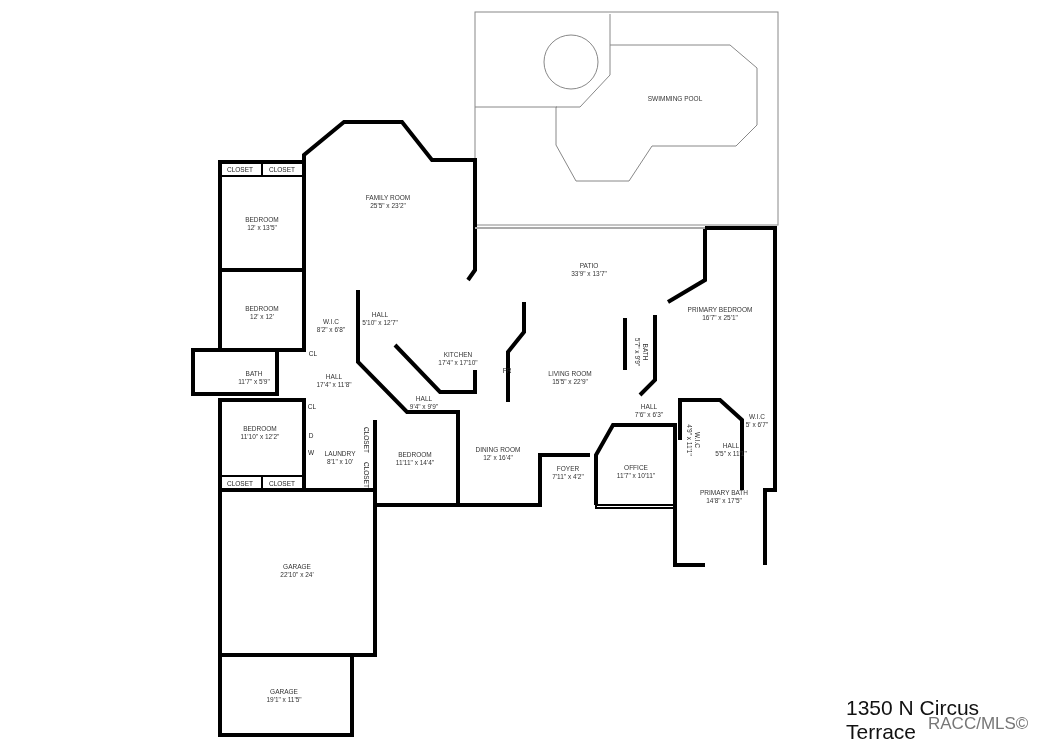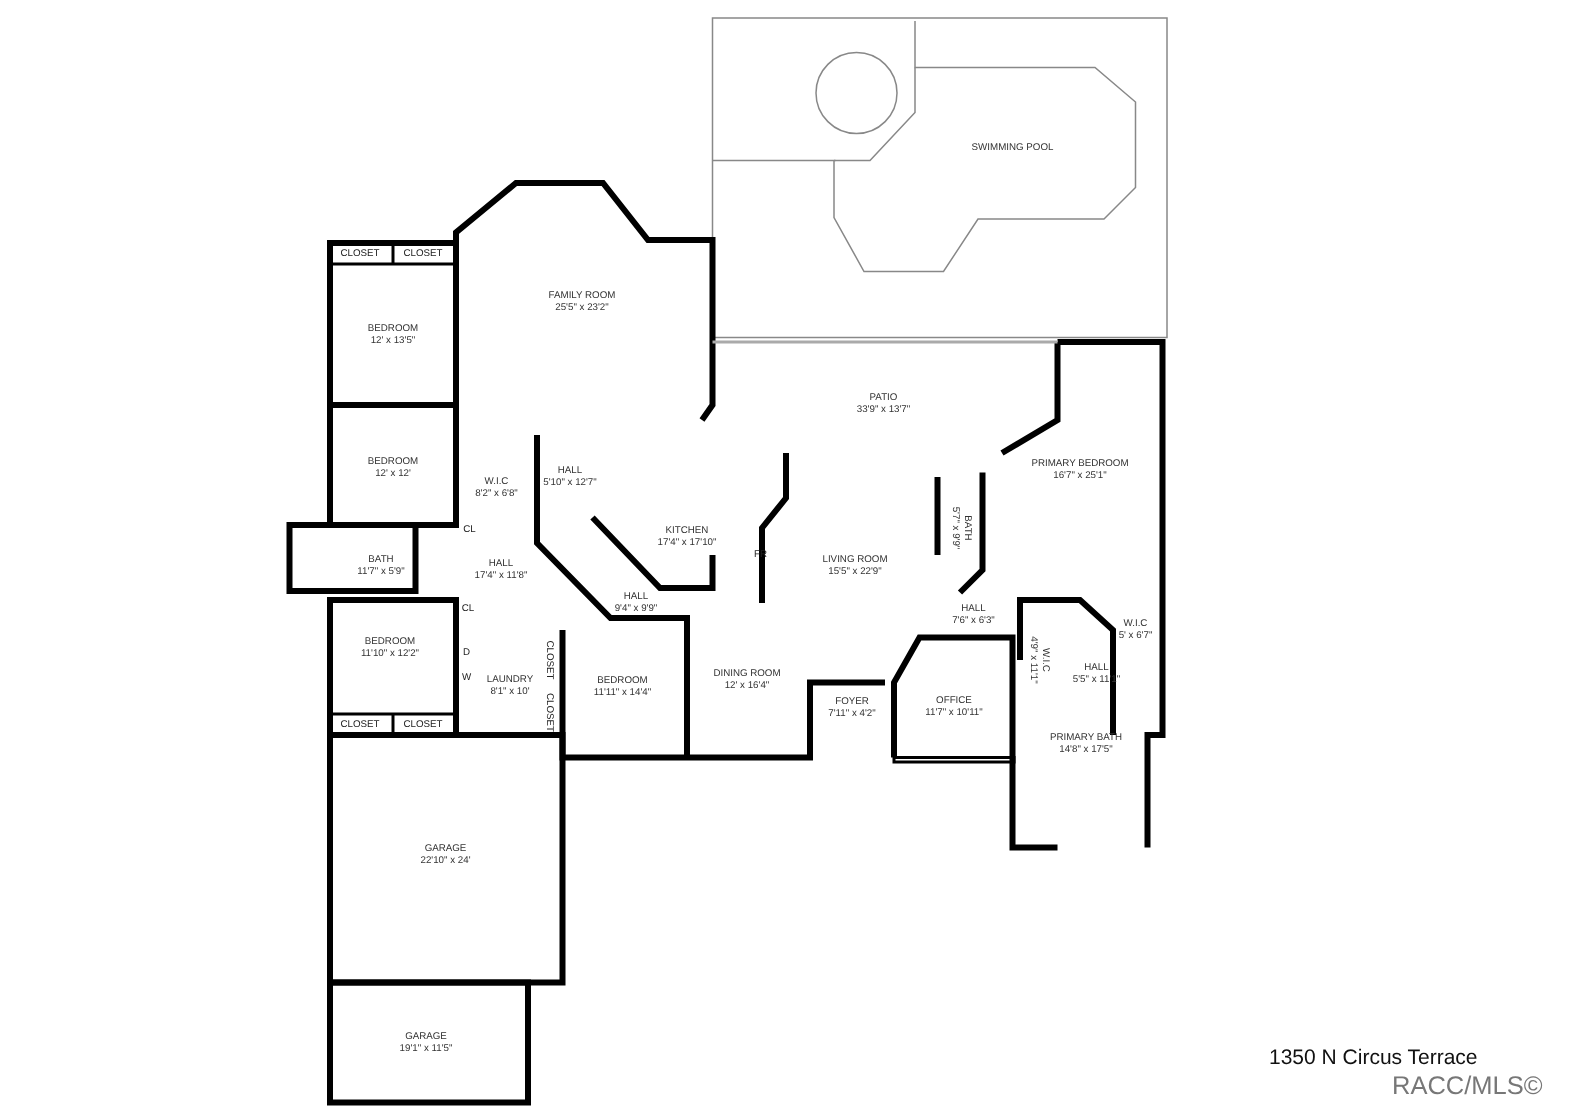--- a/index.html
+++ b/index.html
@@ -5,21 +5,21 @@
   html, body { margin:0; padding:0; background:#ffffff; }
   body { width:1054px; height:744px; position:relative; overflow:hidden;
          font-family:"Liberation Sans", sans-serif; }
   #plan { position:absolute; left:0; top:0; width:1054px; height:744px; }
   .lbl { position:absolute; text-align:center; color:#333; font-size:6.5px; line-height:7.5px;
          transform:translate(-50%,-50%); white-space:nowrap; }
   .lbl .n { display:block; text-transform:uppercase; }
   .lbl .d { display:block; }
   .boxlbl { position:absolute; font-size:6.5px; color:#222; text-align:center; transform:translate(-50%,-50%); white-space:nowrap; }
   .vert { transform:translate(-50%,-50%) rotate(90deg); }
-  .addr { position:absolute; left:846px; top:696px; font-size:14px; color:#111; }
+  .addr { position:absolute; left:846px; top:696px; font-size:21px; color:#111; }
   .mls { position:absolute; left:928px; top:714px; font-size:17px; color:#777; }
 </style>
 </head>
 <body>
 
 <svg id="plan" viewBox="0 0 1054 744" xmlns="http://www.w3.org/2000/svg">
   <g fill="none" stroke="#888" stroke-width="1">
 
     <rect x="475" y="12" width="303" height="213"></rect>
     <line x1="475" y1="107" x2="557" y2="107"></line>

